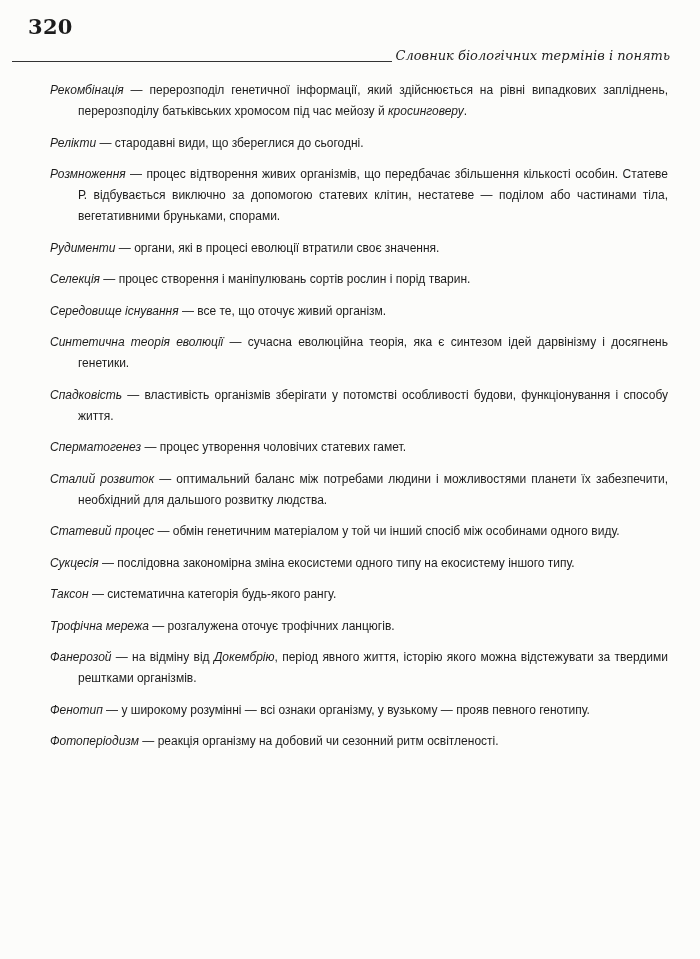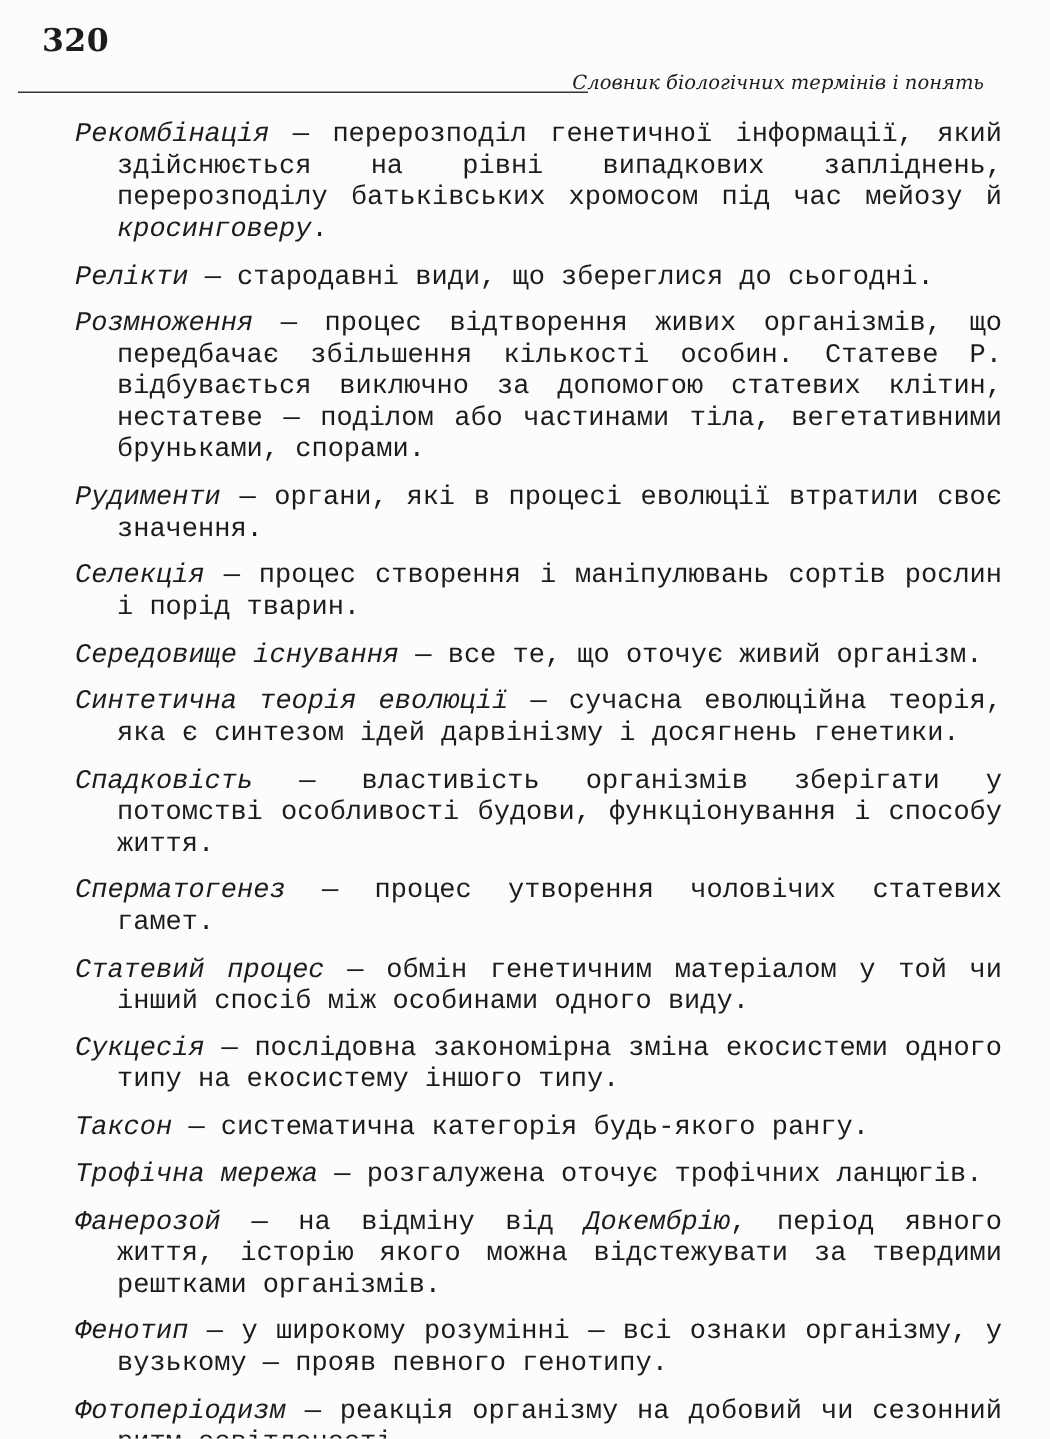--- a/index.html
+++ b/index.html
@@ -34,41 +34,41 @@
   .running-header .rule {
     position: absolute;
     left: 0;
     top: 15px;
     width: 380px;
     height: 0;
     border-top: 1px solid #333;
   }
   .running-header .title {
     position: absolute;
-    right: 14px;
+    right: 0;
     top: 2px;
     font-style: italic;
     font-size: 13px;
     font-family: "DejaVu Serif", serif;
     white-space: nowrap;
   }
   .glossary {
     position: absolute;
     left: 50px;
     top: 80px;
     width: 618px;
   }
   .entry {
-    font-size: 18px;
+    font-size: 12px;
     line-height: 21px;
     text-align: justify;
     padding-left: 28px;
     text-indent: -28px;
     margin: 0 0 10.5px 0;
-    font-family: Liberation Mono, monospace;
+    font-family: Liberation Sans, sans-serif;
   }
   .term {
     font-style: italic;
   }
   .it {
     font-style: italic;
   }
 </style>
 </head>
 <body>
@@ -93,20 +93,21 @@
 
   <p class="entry"><span class="term">Середовище існування</span><span> — все те, що оточує живий організм.</span></p>
 
 
   <p class="entry"><span class="term">Синтетична теорія еволюції</span><span> — сучасна еволюційна теорія, яка є синтезом ідей дарвінізму і досягнень генетики.</span></p>
 
   <p class="entry"><span class="term">Спадковість</span><span> — властивість організмів зберігати у потомстві особливості будови, функціонування і способу життя.</span></p>
 
   <p class="entry"><span class="term">Сперматогенез</span><span> — процес утворення чоловічих статевих гамет.</span></p>
 
+  <p class="entry"><span class="term">Сталий розвиток</span><span> — оптимальний баланс між потребами людини і можливостями планети їх забезпечити, необхідний для дальшого розвитку людства.</span></p>
 
   <p class="entry"><span class="term">Статевий процес</span><span> — обмін генетичним матеріалом у той чи інший спосіб між особинами одного виду.</span></p>
 
   <p class="entry"><span class="term">Сукцесія</span><span> — послідовна закономірна зміна екосистеми одного типу на екосистему іншого типу.</span></p>
 
   <p class="entry"><span class="term">Таксон</span><span> — систематична категорія будь-якого рангу.</span></p>
 
 
   <p class="entry"><span class="term">Трофічна мережа</span><span> — розгалужена оточує трофічних ланцюгів.</span></p>
 

